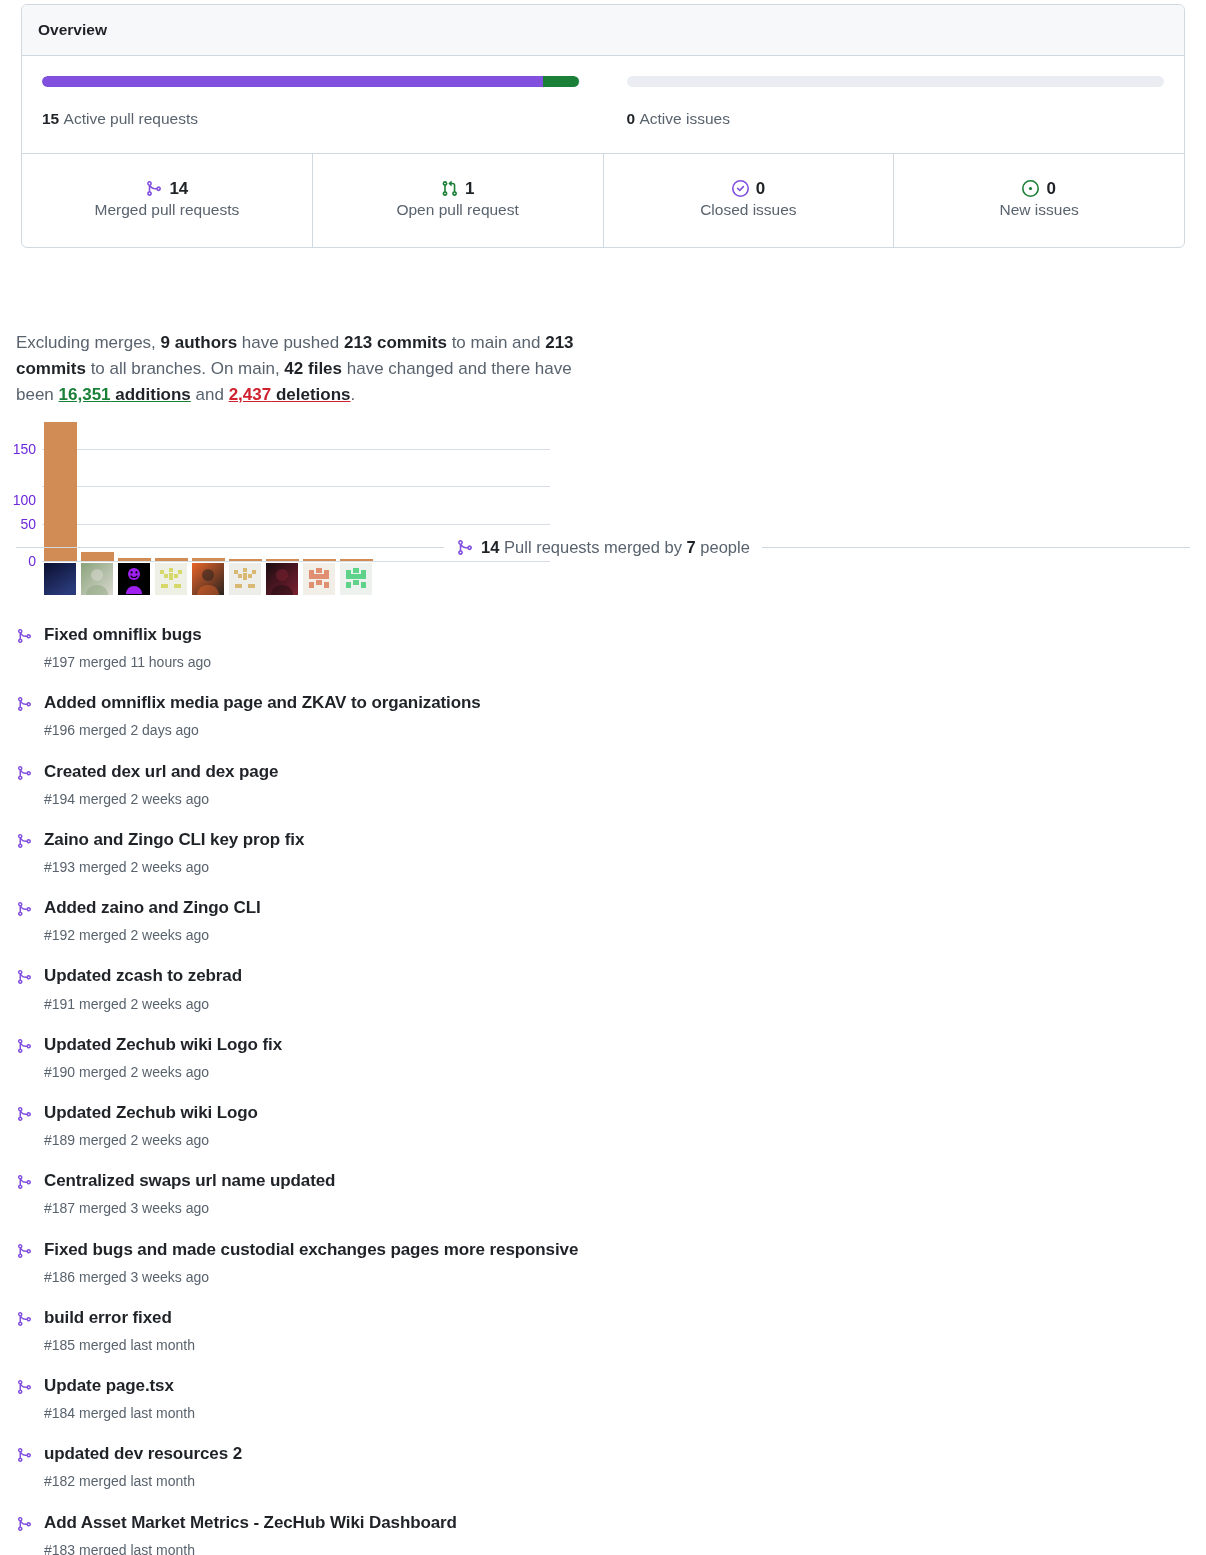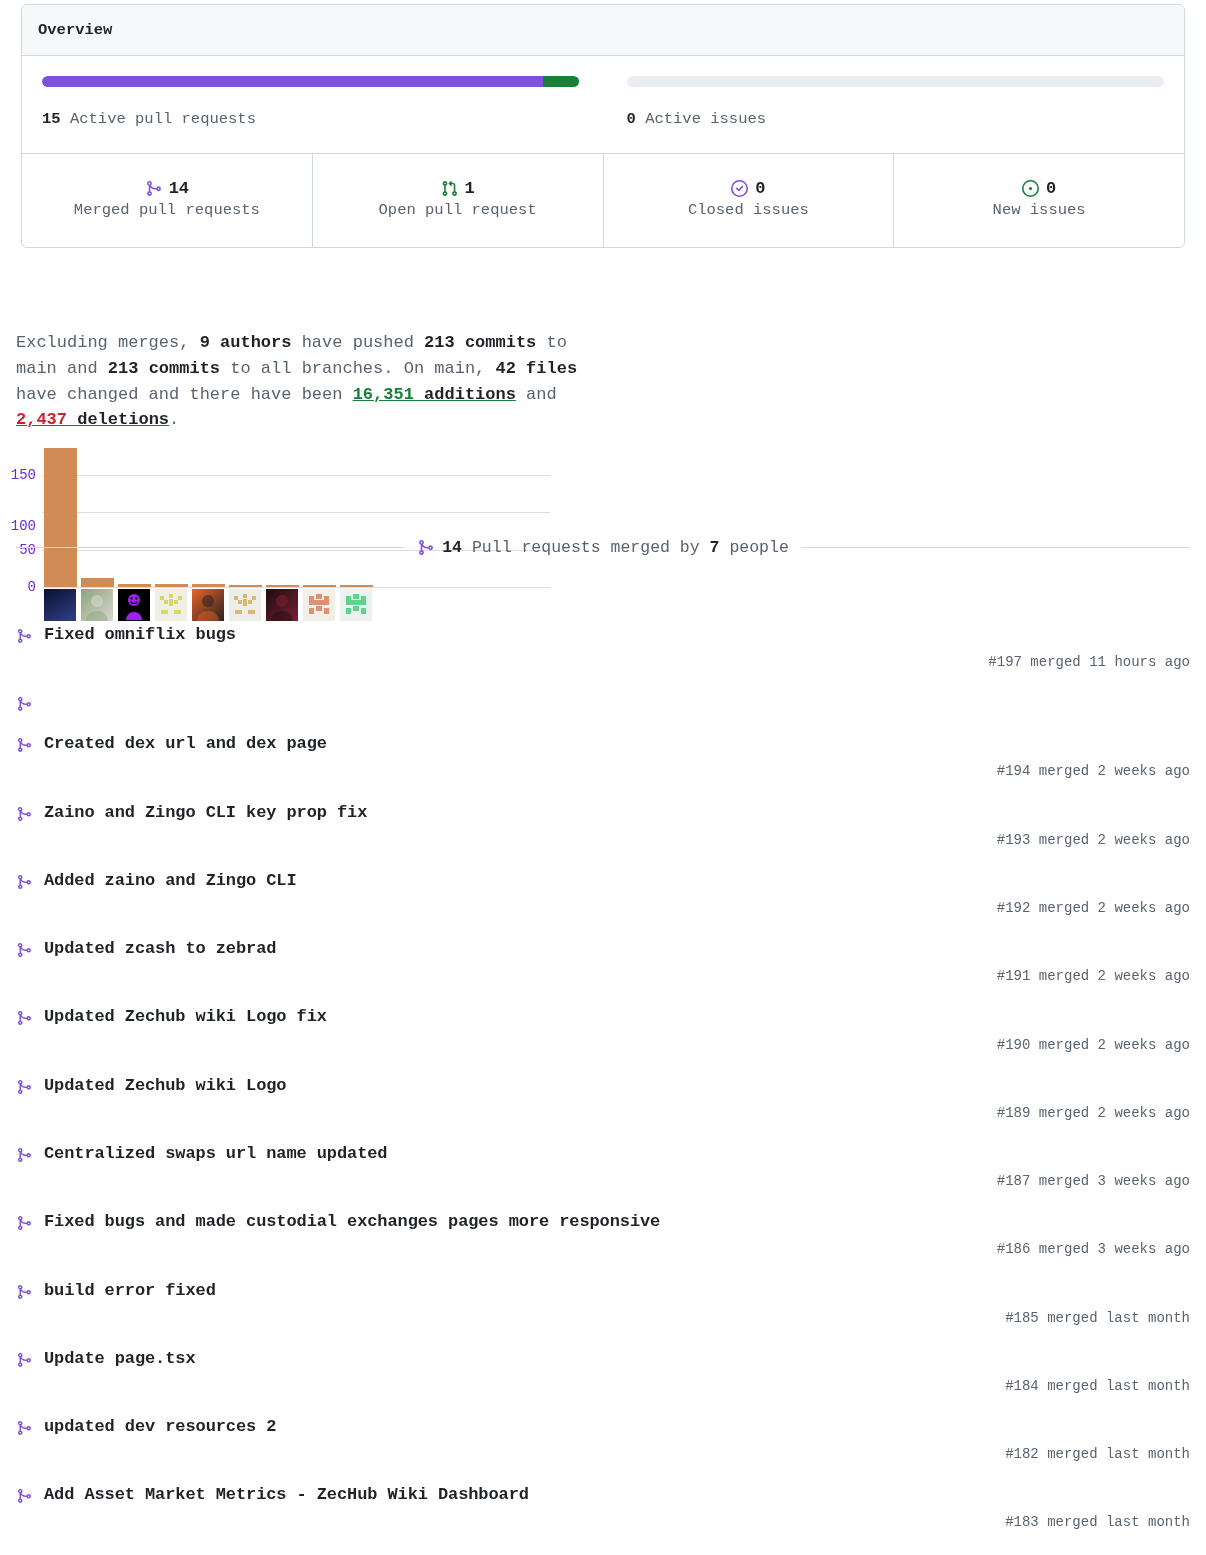--- a/index.html
+++ b/index.html
@@ -4,21 +4,21 @@
 <style>
   * { box-sizing: border-box; }
   html, body {
     margin: 0; padding: 0;
     width: 1206px; height: 1555px;
     background: #ffffff;
     font-family: "Liberation Sans", sans-serif;
     color: #1f2328;
     -webkit-font-smoothing: antialiased;
   }
-  .page { position: relative; width: 1206px; height: 1555px; overflow: hidden; font-family: Liberation Mono, monospace; }
+  .page { position: relative; width: 1206px; height: 1555px; overflow: hidden; }
 
   
   .overview-card {
     position: absolute; left: 21px; top: 4px; width: 1164px;
     border: 1px solid #d1d9e0; border-radius: 6px; background: #ffffff;
     overflow: hidden;
   }
   .overview-header {
     background: #f6f8fa; border-bottom: 1px solid #d1d9e0;
     padding: 16px 16px 15px 16px;
@@ -107,21 +107,21 @@
 
   
   .pr-list { position: absolute; left: 16px; top: 624px; width: 1174px; }
   .pr-item { display: flex; gap: 12px; padding: 0 0 21px 0; align-items: flex-start; }
   .pr-ico { flex: 0 0 auto; padding-top: 4px; }
   .pr-body { flex: 1 1 auto; min-width: 0; }
   .pr-title {
     font-size: 17px; font-weight: 700; color: #1f2328; line-height: 1.3;
     letter-spacing: -0.1px;
   }
-  .pr-meta { margin-top: 7px; font-size: 14px; color: #59636e; line-height: 1.3; text-align: right; }
+  .pr-meta { margin-top: 7px; font-size: 14px; color: #59636e; line-height: 1.3; }
 </style>
 </head>
 <body>
 
 <div class="page">
 
   <div class="overview-card">
     <div class="overview-header">
       <div class="overview-title">Overview</div>
     </div>
@@ -391,20 +391,21 @@
           </svg>
         </span>
         <span class="pr-body"><span class="pr-title">Fixed omniflix bugs</span><div class="pr-meta">#197 merged 11 hours ago</div></span>
       </div>
       <div class="pr-item">
         <span class="pr-ico">
           <svg class="svg-ico" width="16" height="16" viewBox="0 0 16 16" fill="#8250df" aria-hidden="true">
             <path d="M5.45 5.154A4.25 4.25 0 0 0 9.25 7.5h1.378a2.251 2.251 0 1 1 0 1.5H9.25A5.734 5.734 0 0 1 5 7.123v3.505a2.25 2.25 0 1 1-1.5 0V5.372a2.25 2.25 0 1 1 1.95-.218ZM4.25 13.5a.75.75 0 1 0 0-1.5.75.75 0 0 0 0 1.5Zm8.5-4.5a.75.75 0 1 0 0-1.5.75.75 0 0 0 0 1.5ZM5 3.25a.75.75 0 1 0 0 .005V3.25Z"></path>
           </svg>
         </span>
+        <span class="pr-body"><span class="pr-title">Added omniflix media page and ZKAV to organizations</span><div class="pr-meta">#196 merged 2 days ago</div></span>
       </div>
       <div class="pr-item">
         <span class="pr-ico">
           <svg class="svg-ico" width="16" height="16" viewBox="0 0 16 16" fill="#8250df" aria-hidden="true">
             <path d="M5.45 5.154A4.25 4.25 0 0 0 9.25 7.5h1.378a2.251 2.251 0 1 1 0 1.5H9.25A5.734 5.734 0 0 1 5 7.123v3.505a2.25 2.25 0 1 1-1.5 0V5.372a2.25 2.25 0 1 1 1.95-.218ZM4.25 13.5a.75.75 0 1 0 0-1.5.75.75 0 0 0 0 1.5Zm8.5-4.5a.75.75 0 1 0 0-1.5.75.75 0 0 0 0 1.5ZM5 3.25a.75.75 0 1 0 0 .005V3.25Z"></path>
           </svg>
         </span>
         <span class="pr-body"><span class="pr-title">Created dex url and dex page</span><div class="pr-meta">#194 merged 2 weeks ago</div></span>
       </div>
       <div class="pr-item">

